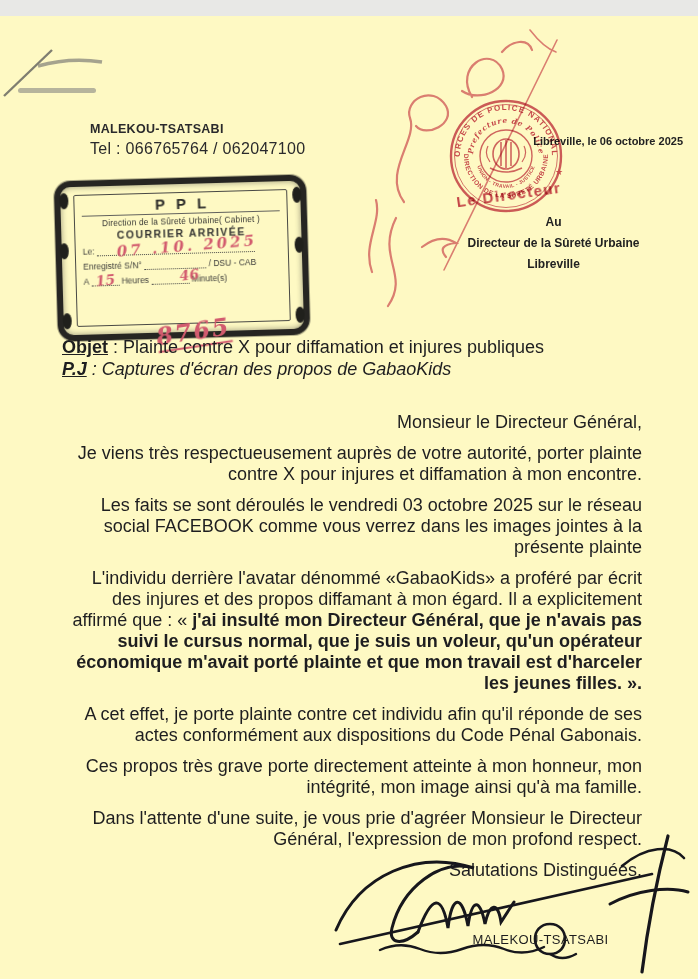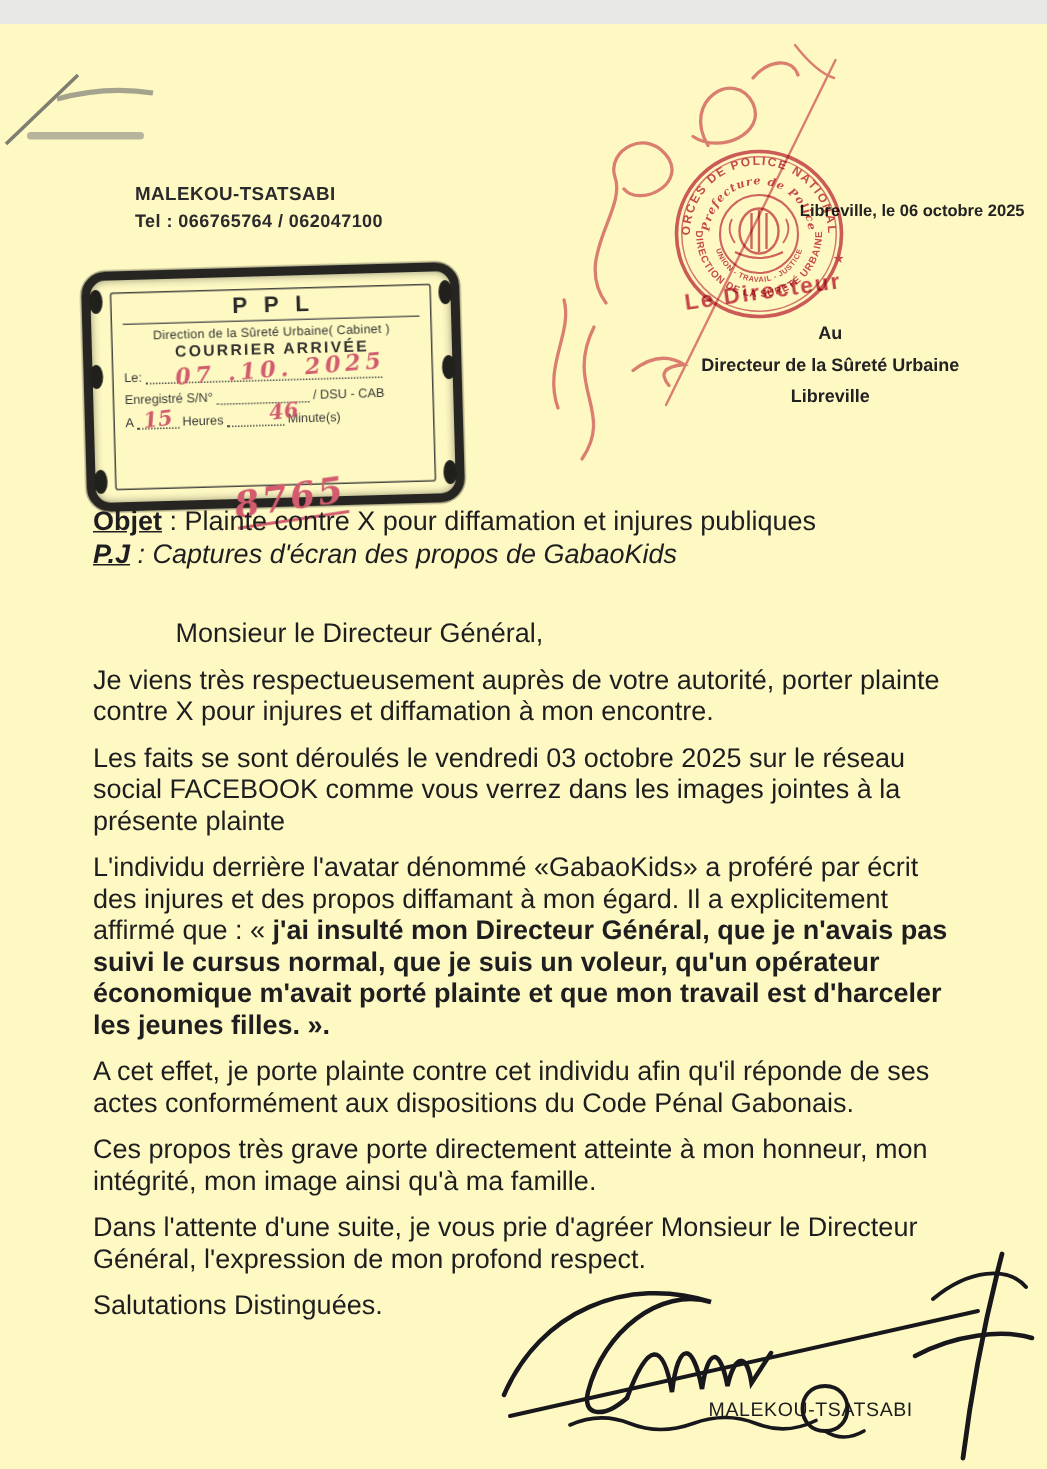--- a/index.html
+++ b/index.html
@@ -9,21 +9,21 @@
     margin:16px auto;
     background:#fef9c3;
     overflow:hidden;
     font-family:"Liberation Sans", sans-serif;
     color:#1d1d1f;
   }
   
   .corner-artifact{position:absolute;left:0;top:28px;width:160px;height:60px;opacity:.75;}
   
   .sender{position:absolute;left:90px;top:106px;font-size:12.5px;font-weight:700;letter-spacing:.3px;color:#2a2a2c;filter:blur(.2px);}
-  .sender .tel{font-weight:700;margin-top:4px;font-size:12px;}
+  .sender .tel{font-weight:400;margin-top:4px;font-size:16px;}
   
   .arrival{
     position:absolute;left:56px;top:162px;width:240px;height:148px;
     transform:rotate(-1.6deg);
     border:6px solid #161616;border-radius:16px;
     box-shadow:0 0 0 1px rgba(20,20,20,.35), inset 0 0 6px rgba(30,30,30,.5);
     opacity:.93;filter:blur(.15px);
   }
   .screw{position:absolute;width:9px;height:16px;background:#101010;border-radius:50%;}
   .screw.tl{left:-1px;top:6px;}   .screw.tr{right:-1px;top:6px;}
@@ -57,21 +57,21 @@
     transform:rotate(-8deg);opacity:.95;filter:blur(.2px);
   }
   .red-scrawl{position:absolute;left:352px;top:6px;mix-blend-mode:multiply;opacity:.85;}
   
   .letter{position:absolute;left:62px;top:320px;width:580px;font-size:18px;line-height:21px;color:#1e1e20;}
   .subject{margin-bottom:32px;line-height:22px;}
   .lbl{font-weight:700;text-decoration:underline;}
   .pj-line{font-style:italic;}
   .pj-line .lbl{font-style:italic;}
   .salutation{text-indent:55px;margin:0 0 12px 0;}
-  .letter p{margin:0 0 10px 0;}
+  .letter p{margin:0 0 10px 0;text-align:right;}
   .quote-bold{font-weight:700;}
   .closing{margin-top:2px;}
   
   .sig-scrawl{position:absolute;left:322px;top:816px;}
   .sig-name{position:absolute;left:428px;top:916px;width:225px;text-align:center;
     font-size:13px;font-weight:500;letter-spacing:.4px;color:#1c1c1e;}
 </style>
 </head>
 <body>
 

